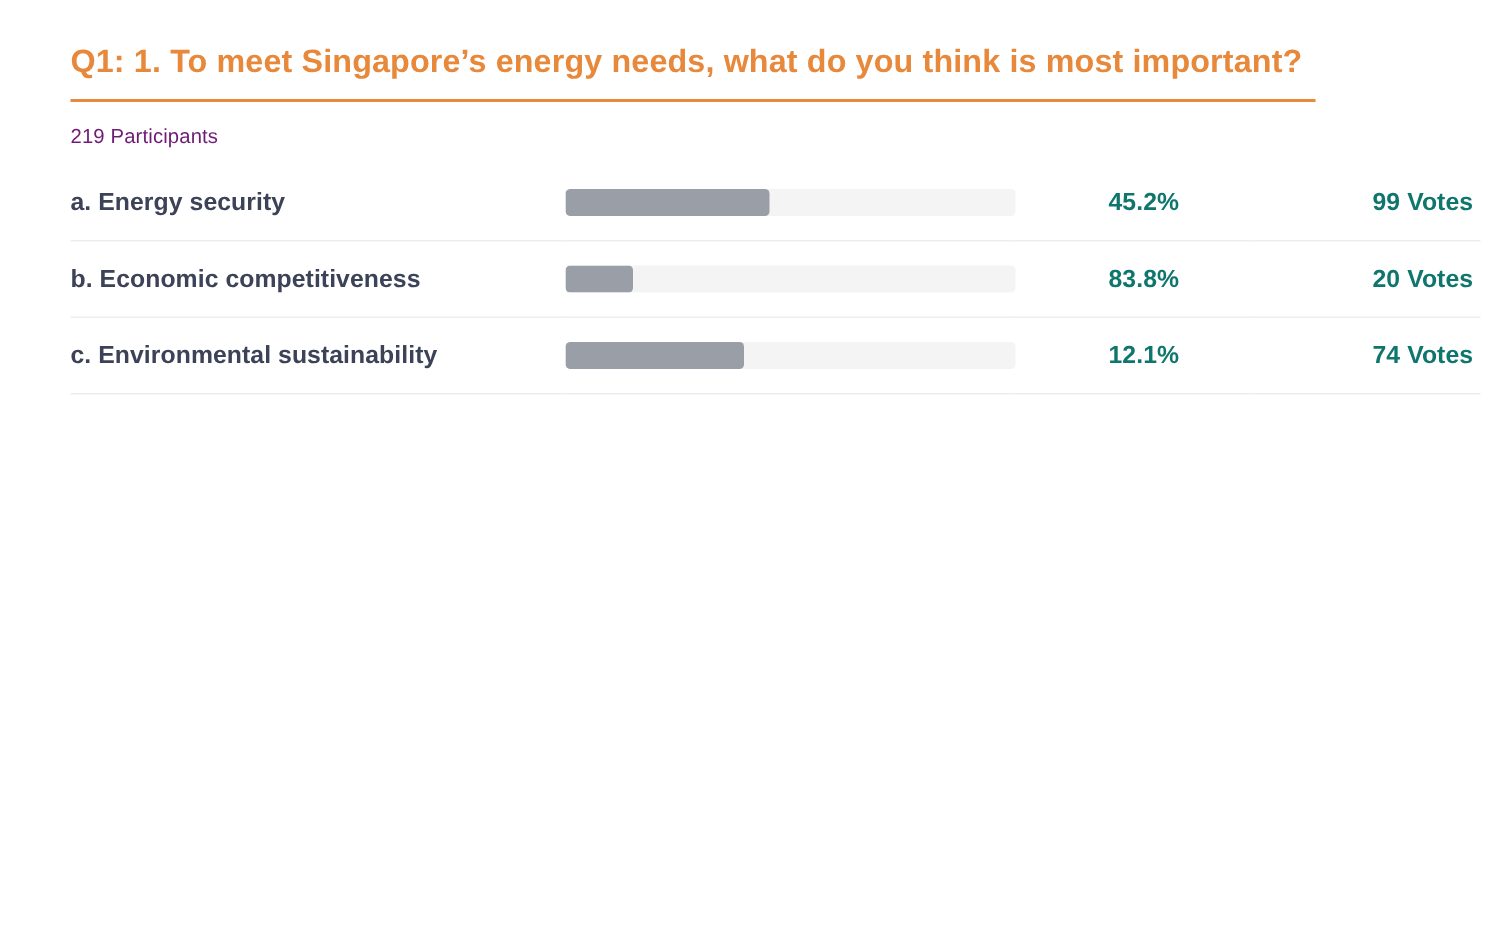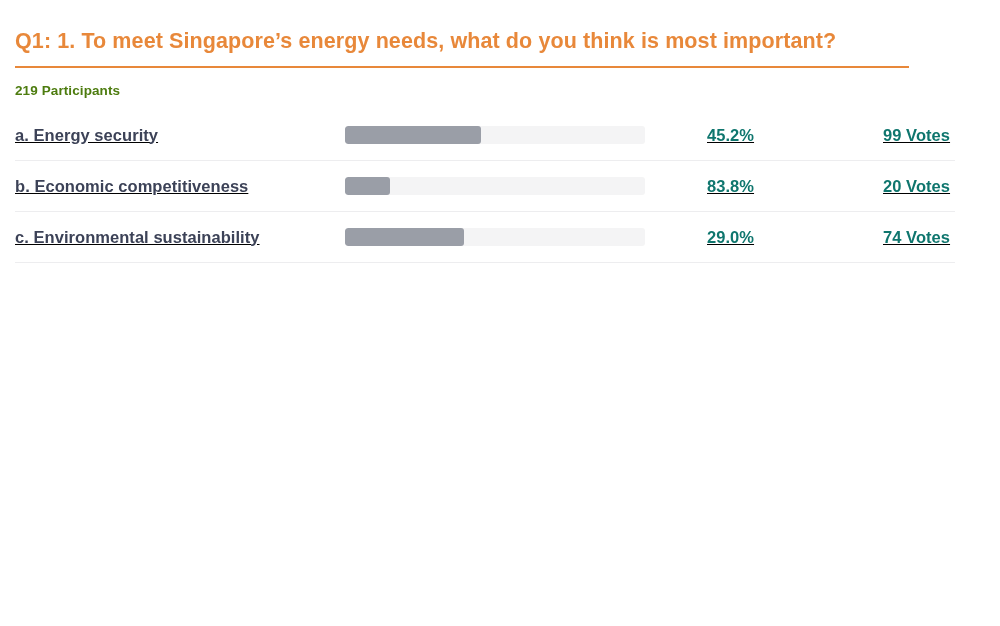--- a/index.html
+++ b/index.html
@@ -13,21 +13,21 @@
     font-family: "Liberation Sans", sans-serif;
     -webkit-font-smoothing: antialiased;
     overflow: hidden;
   }
 
   .poll-card {
     position: relative;
     width: 924px;
     height: 626px;
     box-sizing: border-box;
-    padding: 0 0;
+    padding: 0 32px;
   }
 
   .poll-title {
     margin: 0;
     padding: 24px 15px 0 15px;
     font-size: 21.5px;
     font-weight: bold;
     line-height: 34px;
     color: #e8883a;
     letter-spacing: 0.1px;
@@ -37,31 +37,30 @@
   .title-rule {
     margin: 8px 15px 0 15px;
     height: 0;
     border-top: 2px solid #e8883a;
   }
 
   .participants {
     margin: 0;
     padding: 15px 15px 0 15px;
     font-size: 13.5px;
-    font-weight: bold;
-    color: #4d7c0f;
+    font-weight: normal;
+    color: #701a75;
     letter-spacing: 0.1px;
   }
 
   .results-table {
     margin: 12px 15px 0 15px;
     border-collapse: collapse;
     width: 940px;
     table-layout: fixed;
-    text-decoration: underline;
   }
 
   .results-table tr {
     border-bottom: 1px solid #ededef;
   }
 
   .results-table td {
     padding: 0;
     height: 50px;
     vertical-align: middle;
@@ -160,21 +159,21 @@
       <tr>
         <td class="col-label">
           <span class="option-label">c. Environmental sustainability</span>
         </td>
         <td class="col-bar">
           <div class="bar-track">
             <div class="bar-fill" style="width:39.7%"></div>
           </div>
         </td>
         <td class="col-percent">
-          <span class="percent-value">29.0%</span>
+          <span class="percent-value">12.1%</span>
         </td>
         <td class="col-votes">
           <span class="votes-value">74 Votes</span>
         </td>
       </tr>
     </tbody>
   </table>
 
 </div>
 

